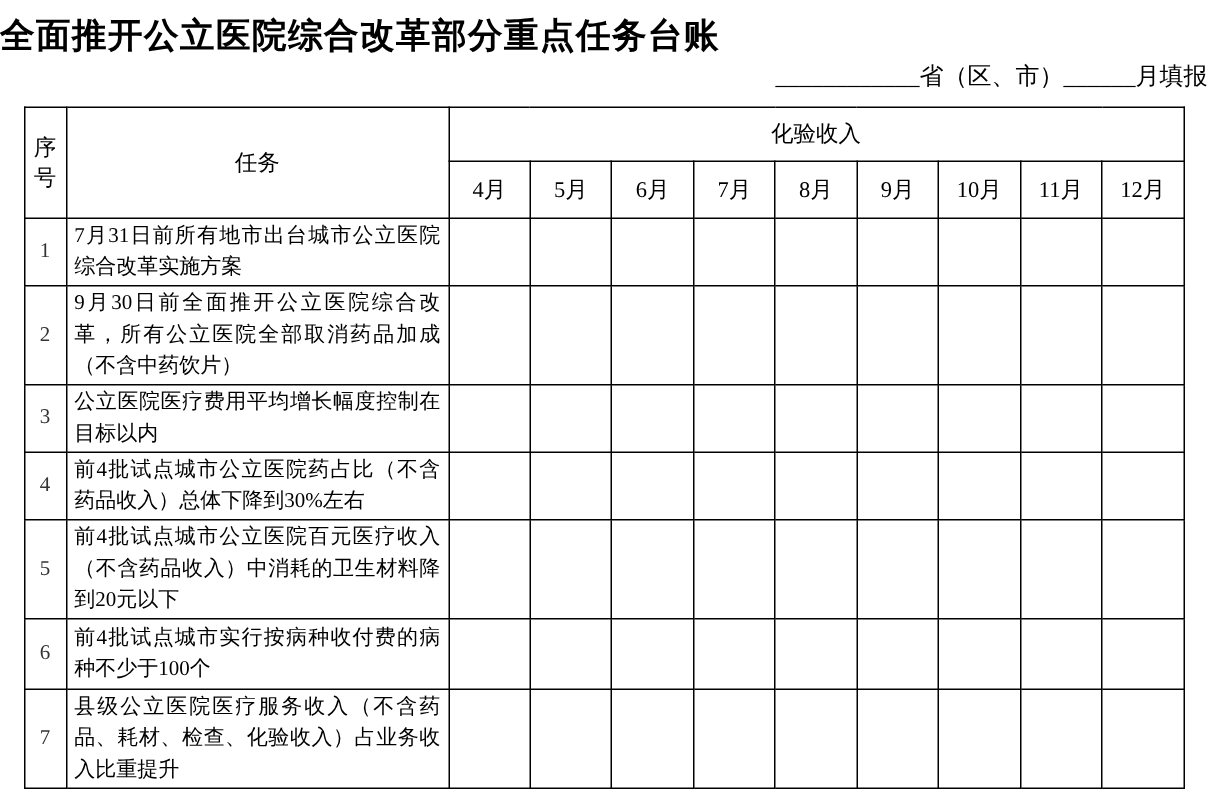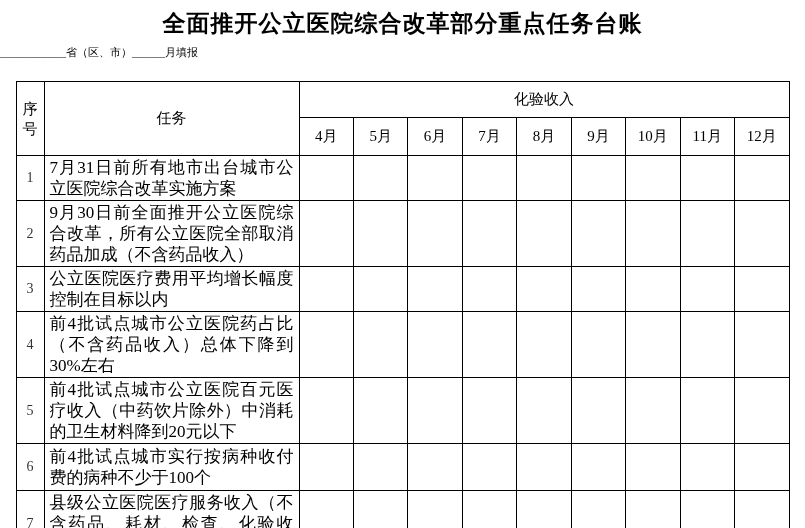--- a/index.html
+++ b/index.html
@@ -5,32 +5,32 @@
   * { margin: 0; padding: 0; box-sizing: border-box; }
   html, body {
     width: 805px; height: 528px;
     background: #ffffff;
     font-family: "Liberation Serif", "DejaVu Serif", serif;
     color: #000;
     overflow: hidden;
   }
   .page { width: 805px; height: 528px; padding-top: 9px; }
   .doc-title {
-    text-align: center;
+    text-align: left;
     font-size: 23px;
     font-weight: bold;
     letter-spacing: 1px;
     line-height: 30px;
   }
   .doc-subtitle {
-    text-align: left;
-    font-size: 11px;
+    text-align: right;
+    font-size: 16px;
     line-height: 22px;
     margin-top: 2px;
-    margin-bottom: 18px;
+    margin-bottom: 8px;
   }
   table.ledger {
     border-collapse: collapse;
     table-layout: fixed;
     width: 774px;
     margin: 0 auto;
     font-family: Liberation Serif, serif;
   }
   .ledger th, .ledger td {
     border: 1px solid #000;
@@ -42,21 +42,21 @@
   col.c-idx  { width: 28px; }
   col.c-task { width: 255px; }
   .idx-h { padding: 0 2px; line-height: 20px; word-break: break-all; }
   td.idx {
     text-align: center;
     font-size: 14px;
     color: #333;
     padding: 0;
   }
   td.task {
-    font-size: 17px;
+    font-size: 14px;
     line-height: 21px;
     padding: 1px 5px;
     text-align: justify;
     vertical-align: middle;
   }
   td.cell { background: #fff; }
 </style>
 </head>
 <body>
 
@@ -105,21 +105,21 @@
           <td class="cell"></td>
           <td class="cell"></td>
           <td class="cell"></td>
           <td class="cell"></td>
           <td class="cell"></td>
           <td class="cell"></td>
           <td class="cell"></td>
       </tr>
       <tr style="height:64px">
         <td class="idx">2</td>
-        <td class="task">9月30日前全面推开公立医院综合改革，所有公立医院全部取消药品加成（不含药品收入）</td>
+        <td class="task">9月30日前全面推开公立医院综合改革，所有公立医院全部取消药品加成（不含中药饮片）</td>
         <td class="cell"></td>
           <td class="cell"></td>
           <td class="cell"></td>
           <td class="cell"></td>
           <td class="cell"></td>
           <td class="cell"></td>
           <td class="cell"></td>
           <td class="cell"></td>
           <td class="cell"></td>
       </tr>
@@ -144,21 +144,21 @@
           <td class="cell"></td>
           <td class="cell"></td>
           <td class="cell"></td>
           <td class="cell"></td>
           <td class="cell"></td>
           <td class="cell"></td>
           <td class="cell"></td>
       </tr>
       <tr style="height:65px">
         <td class="idx">5</td>
-        <td class="task">前4批试点城市公立医院百元医疗收入（中药饮片除外）中消耗的卫生材料降到20元以下</td>
+        <td class="task">前4批试点城市公立医院百元医疗收入（不含药品收入）中消耗的卫生材料降到20元以下</td>
         <td class="cell"></td>
           <td class="cell"></td>
           <td class="cell"></td>
           <td class="cell"></td>
           <td class="cell"></td>
           <td class="cell"></td>
           <td class="cell"></td>
           <td class="cell"></td>
           <td class="cell"></td>
       </tr>

